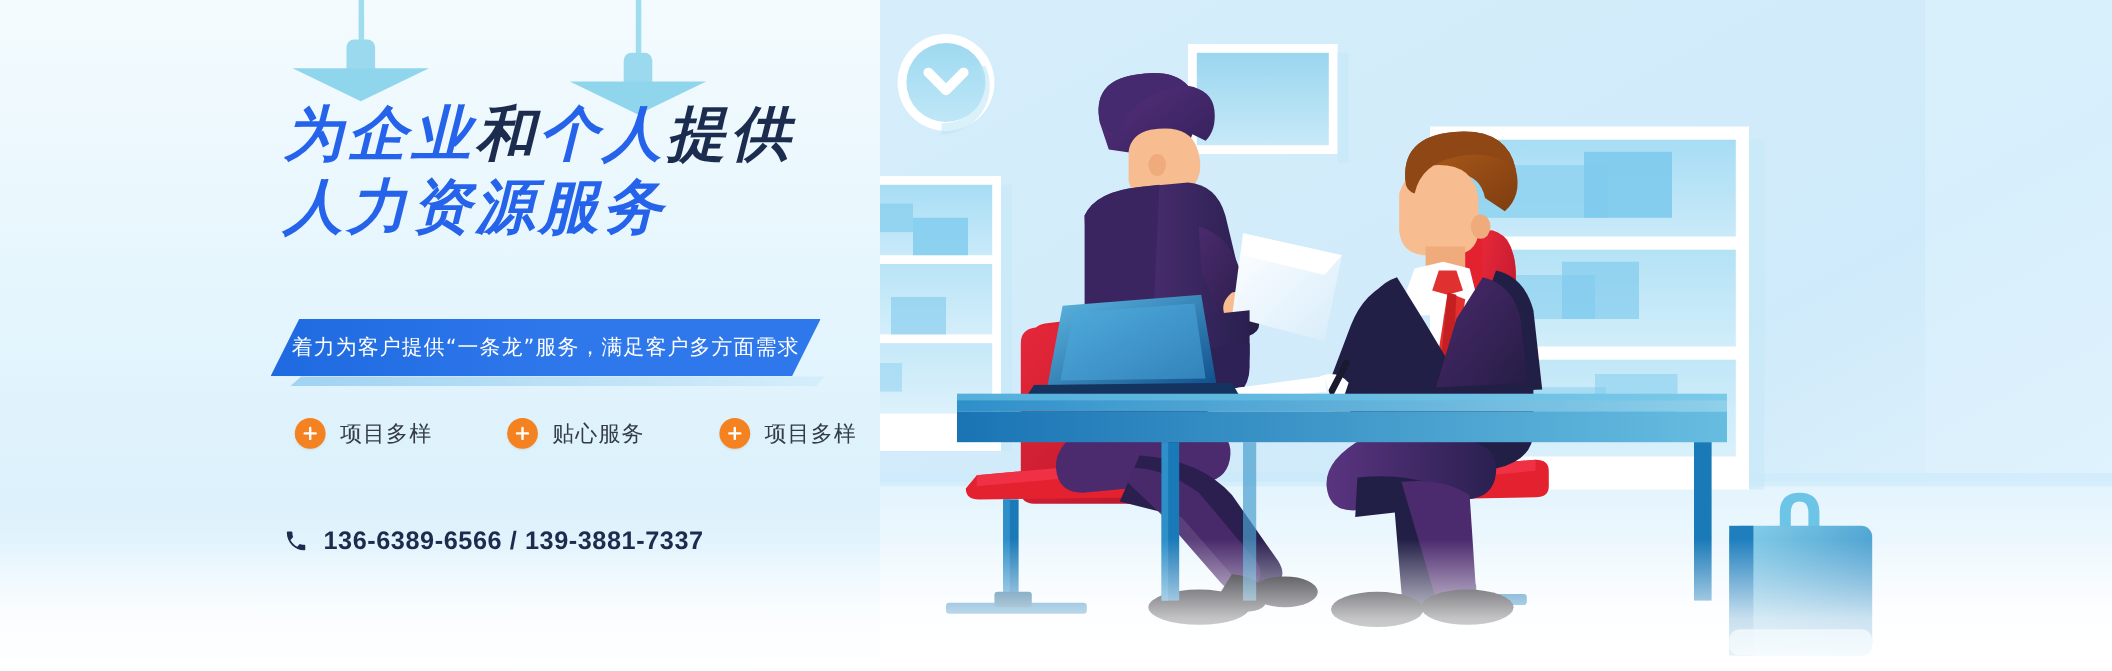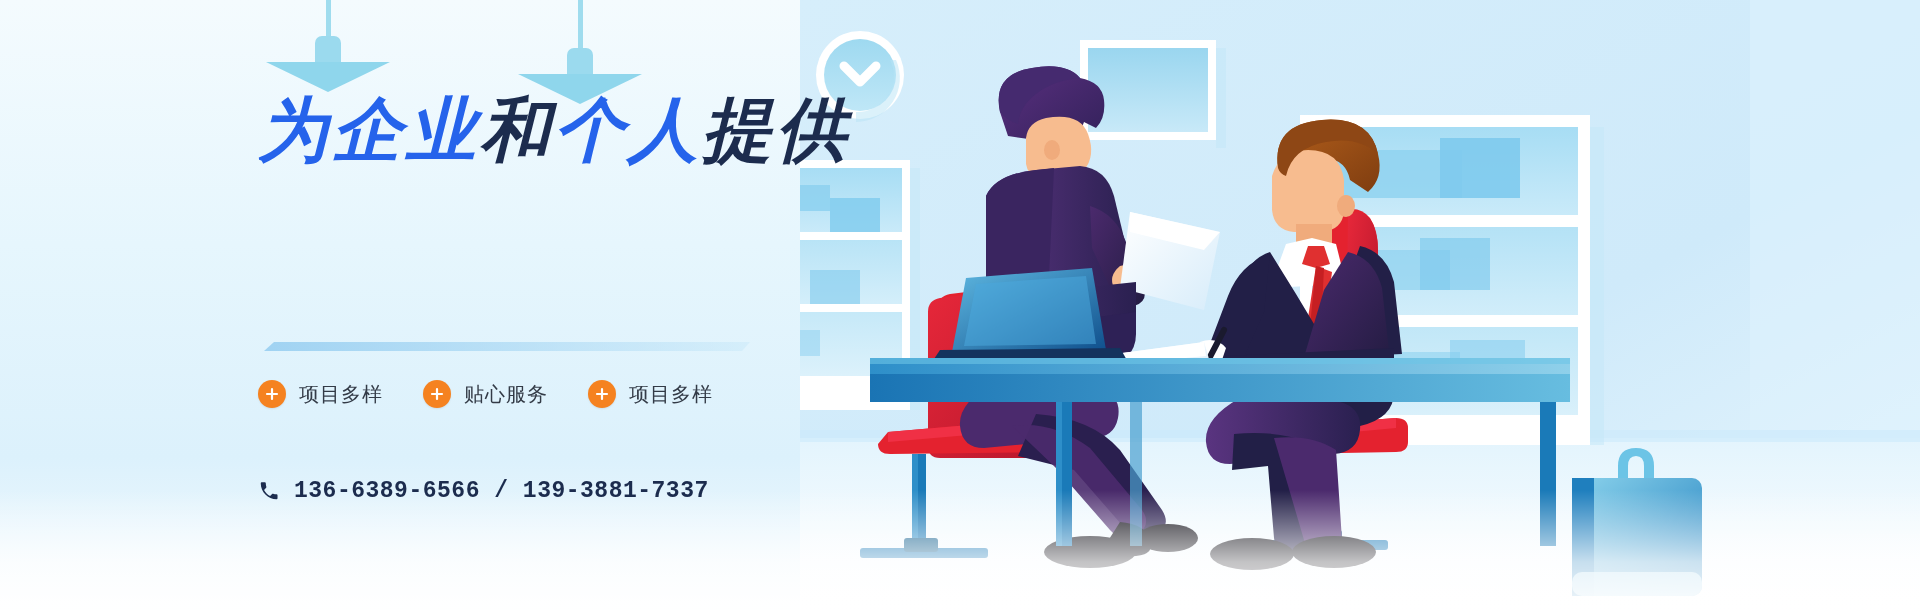--- a/index.html
+++ b/index.html
@@ -32,21 +32,21 @@
   .lamp .neck{position:absolute;left:50%;top:36px;width:26px;height:28px;margin-left:-13px;background:#9bdaee;border-radius:7px 7px 0 0;}
   .lamp .shade{position:absolute;left:50%;top:62px;width:0;height:0;margin-left:-62px;
     border-left:62px solid transparent;border-right:62px solid transparent;border-bottom:30px solid #8fd6ec;
     transform:rotate(180deg);}
   .lamp.l2 .cord{height:50px;}
   .lamp.l2 .neck{top:48px;}
   .lamp.l2 .shade{top:74px;}
 
   
   .headline{position:absolute;left:258px;top:95px;line-height:1;white-space:nowrap;}
-  .hl-line{font-size:70px;font-weight:bold;font-style:italic;letter-spacing:4px;
+  .hl-line{font-size:54px;font-weight:bold;font-style:italic;letter-spacing:4px;
     font-family:"DejaVu Sans","Liberation Sans",sans-serif;}
   .hl-line.l2{margin-top:12px;}
   .blue{color:#2563eb;}
   .navy{color:#1c2c4e;}
 
   .ribbon{
     position:absolute;left:246px;top:290px;height:52px;width:500px;
     background:linear-gradient(90deg,#1f6ae0 0%,#2f78ec 55%,#2f78ec 100%);
     clip-path:polygon(26px 0,500px 0,474px 52px,0 52px);
   }
@@ -55,35 +55,35 @@
     background:linear-gradient(90deg,rgba(147,204,240,.85),rgba(190,228,247,.35));
     clip-path:polygon(22px 0,498px 0,490px 9px,12px 9px);
   }
   .ribbon-text{
     position:absolute;left:0;top:0;width:100%;height:52px;
     display:flex;align-items:center;justify-content:center;
     color:#ffffff;font-size:19px;letter-spacing:1px;
     font-family:"DejaVu Sans","Liberation Sans",sans-serif;
   }
 
-  .features{position:absolute;left:258px;top:380px;display:flex;align-items:center;gap:40px;}
+  .features{position:absolute;left:268px;top:380px;display:flex;align-items:center;gap:68px;}
   .feature{display:flex;align-items:center;gap:13px;}
   .plus-badge{
     width:28px;height:28px;border-radius:50%;background:#f58220;
     display:flex;align-items:center;justify-content:center;flex:0 0 auto;
     box-shadow:0 1px 2px rgba(0,0,0,.08);
   }
   .plus-badge svg{display:block;}
   .feature-label{font-size:20px;color:#333b47;letter-spacing:1px;
     font-family:"DejaVu Sans","Liberation Sans",sans-serif;}
 
   .phone{position:absolute;left:258px;top:478px;display:flex;align-items:center;gap:14px;}
   .phone-icon{width:22px;height:22px;color:#1c2c4e;display:block;}
   .phone-num{font-size:23px;font-weight:bold;color:#1c2c4e;letter-spacing:.5px;
-    font-family:Liberation Mono, monospace;}
+    font-family:Liberation Sans, sans-serif;}
 
   
   .illus{position:absolute;right:0;top:0;width:1120px;height:610px;}
   .illus svg{display:block;width:1120px;height:610px;}
 </style>
 </head>
 <body>
 
 <div class="banner">
 
@@ -345,23 +345,27 @@
 
       </svg>
       <div></div>
 
   </div>
 
   <div class="bg-bottom-fade"></div>
 
   <div class="headline">
     <div class="hl-line l1"><span class="blue">为企业</span><span class="navy">和</span><span class="blue">个人</span><span class="navy">提供</span></div>
+    <div class="hl-line l2 blue">人力资源服务</div>
   </div>
 
   <div class="ribbon-shadow"></div>
+  <div class="ribbon">
+    <div class="ribbon-text">着力为客户提供“一条龙”服务，满足客户多方面需求</div>
+  </div>
 
   <div class="features">
     <div class="feature">
       <span class="plus-badge">
         <svg width="14" height="14" viewBox="0 0 14 14">
             <path d="M7 2 V12 M2 7 H12" stroke="#ffffff" stroke-width="2.2" stroke-linecap="round"></path>
           </svg>
       </span>
       <span class="feature-label">项目多样</span>
     </div>

